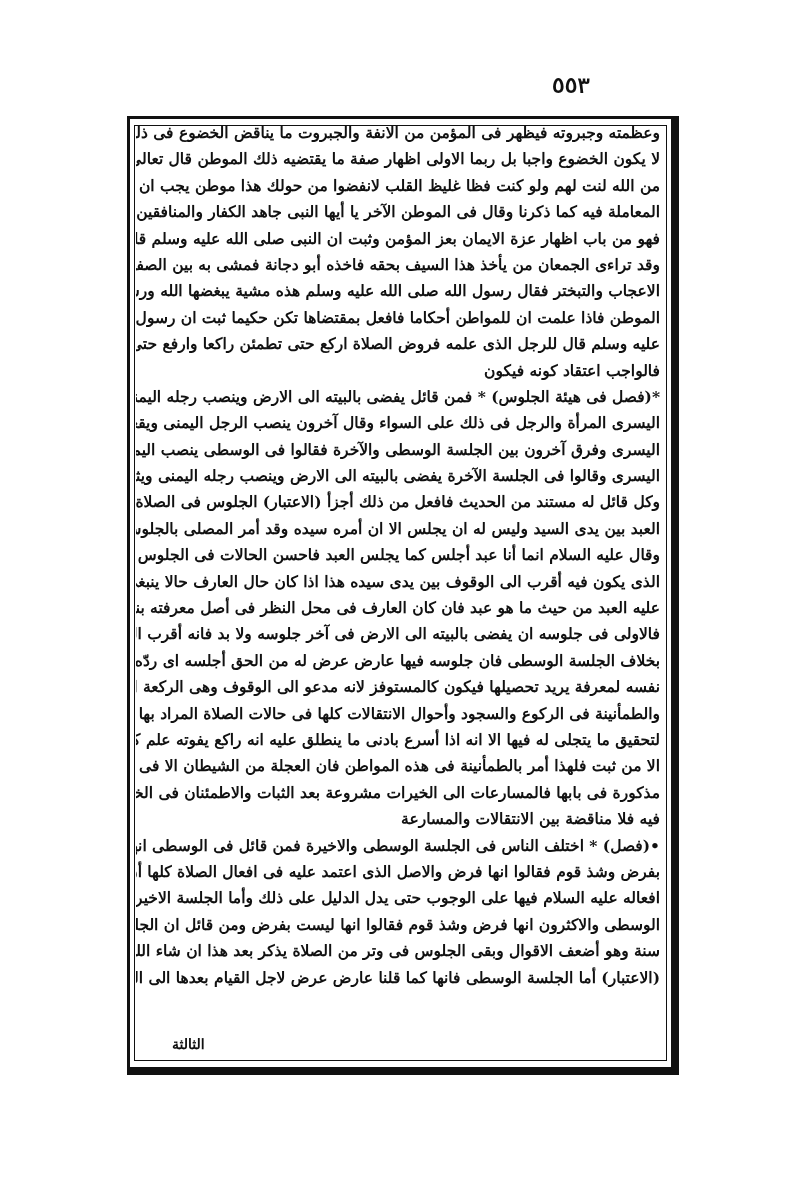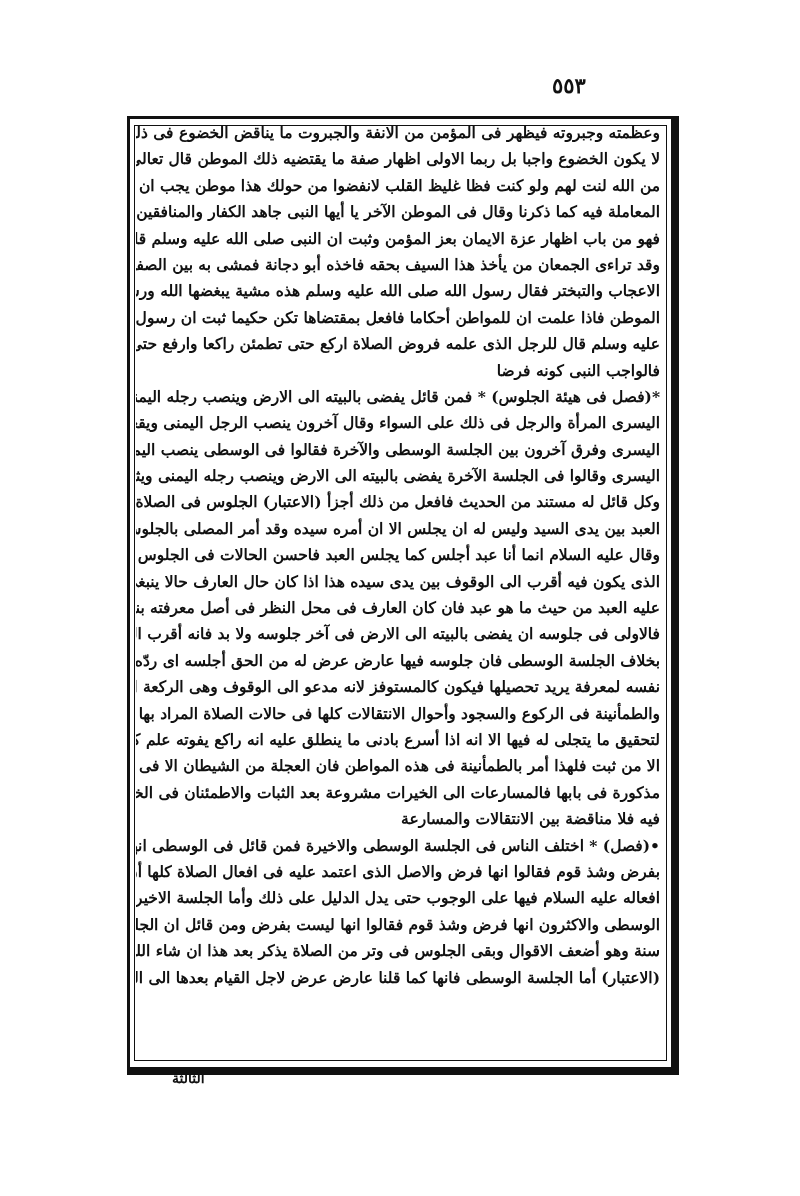--- a/index.html
+++ b/index.html
@@ -1,44 +1,44 @@
 <!DOCTYPE html>
 <html><head>
 <meta charset="utf-8">
 <style>
   html, body { margin: 0; padding: 0; background: #ffffff; }
   body { width: 800px; height: 1196px; position: relative; overflow: hidden; font-family: "DejaVu Serif", serif; color: #111; }
-  .page-number { position: absolute; left: 552px; top: 74px; font-size: 21px; font-weight: bold; direction: rtl; font-family: Liberation Serif, serif; letter-spacing: 1px; }
+  .page-number { position: absolute; left: 552px; top: 74px; font-size: 21px; font-weight: bold; direction: rtl; font-family: Liberation Mono, monospace; letter-spacing: 1px; }
   .frame { position: absolute; left: 127px; top: 116px; width: 541px; height: 948px; border-left: 3px solid #111; border-top: 3px solid #111; border-right: 8px solid #111; border-bottom: 8px solid #111; }
   .frame-inner { position: absolute; left: 4px; top: 6px; right: 4px; bottom: 6px; border-left: 1.5px solid #111; border-top: 1.5px solid #111; border-right: 1.5px solid #111; border-bottom: 1.5px solid #111; }
   .body-text { position: absolute; left: 136px; top: 120px; width: 524px; direction: rtl; unicode-bidi: embed; }
   .line { display: block; height: 26.4px; line-height: 26.4px; font-size: 15.5px; white-space: nowrap; overflow: hidden; text-align: justify; text-align-last: justify; font-weight: bold; }
   .line.short { text-align-last: right; }
-  .catchword { position: absolute; left: 172px; top: 1070px; font-size: 14px; font-weight: bold; direction: rtl; }
+  .catchword { position: absolute; left: 172px; top: 1036px; font-size: 14px; font-weight: bold; direction: rtl; }
 </style>
 </head>
 <body>
 
 <div class="page-number">٥٥٣</div>
 
 <div class="frame">
   <div class="frame-inner"></div>
 </div>
 
 <div class="body-text">
   <span class="line">وعظمته وجبروته فيظهر فى المؤمن من الانفة والجبروت ما يناقض الخضوع فى ذلك الموطن</span>
   <span class="line">لا يكون الخضوع واجبا بل ربما الاولى اظهار صفة ما يقتضيه ذلك الموطن قال تعالى فبما رحمة</span>
   <span class="line">من الله لنت لهم ولو كنت فظا غليظ القلب لانفضوا من حولك هذا موطن يجب ان تكون</span>
   <span class="line">المعاملة فيه كما ذكرنا وقال فى الموطن الآخر يا أيها النبى جاهد الكفار والمنافقين واغلظ عليهم</span>
   <span class="line">فهو من باب اظهار عزة الايمان بعز المؤمن وثبت ان النبى صلى الله عليه وسلم قال فى غزوة بدر</span>
   <span class="line">وقد تراءى الجمعان من يأخذ هذا السيف بحقه فاخذه أبو دجانة فمشى به بين الصفين خيلاء مظهر</span>
   <span class="line">الاعجاب والتبختر فقال رسول الله صلى الله عليه وسلم هذه مشية يبغضها الله ورسوله الا فى هذا</span>
   <span class="line">الموطن فاذا علمت ان للمواطن أحكاما فافعل بمقتضاها تكن حكيما ثبت ان رسول الله صلى الله</span>
   <span class="line">عليه وسلم قال للرجل الذى علمه فروض الصلاة اركع حتى تطمئن راكعا وارفع حتى تطمئن رافعا</span>
-  <span class="line short">فالواجب النبى كونه فرضا</span>
+  <span class="line short">فالواجب اعتقاد كونه فيكون</span>
   <span class="line">*(فصل فى هيئة الجلوس) * فمن قائل يفضى بالبيته الى الارض وينصب رجله اليمنى ويثنى</span>
   <span class="line">اليسرى المرأة والرجل فى ذلك على السواء وقال آخرون ينصب الرجل اليمنى ويقعد على</span>
   <span class="line">اليسرى وفرق آخرون بين الجلسة الوسطى والآخرة فقالوا فى الوسطى ينصب اليمنى ويقعد على</span>
   <span class="line">اليسرى وقالوا فى الجلسة الآخرة يفضى بالبيته الى الارض وينصب رجله اليمنى ويثنى اليسرى</span>
   <span class="line">وكل قائل له مستند من الحديث فافعل من ذلك أجزأ (الاعتبار) الجلوس فى الصلاة جلوس</span>
   <span class="line">العبد بين يدى السيد وليس له ان يجلس الا ان أمره سيده وقد أمر المصلى بالجلوس فى الصلاة</span>
   <span class="line">وقال عليه السلام انما أنا عبد أجلس كما يجلس العبد فاحسن الحالات فى الجلوس هو الجلوس</span>
   <span class="line">الذى يكون فيه أقرب الى الوقوف بين يدى سيده هذا اذا كان حال العارف حالا ينبغى ان يكون</span>
   <span class="line">عليه العبد من حيث ما هو عبد فان كان العارف فى محل النظر فى أصل معرفته بنفسه ليعرف ربه</span>
   <span class="line">فالاولى فى جلوسه ان يفضى بالبيته الى الارض فى آخر جلوسه ولا بد فانه أقرب الى النظر فى ذاته</span>

